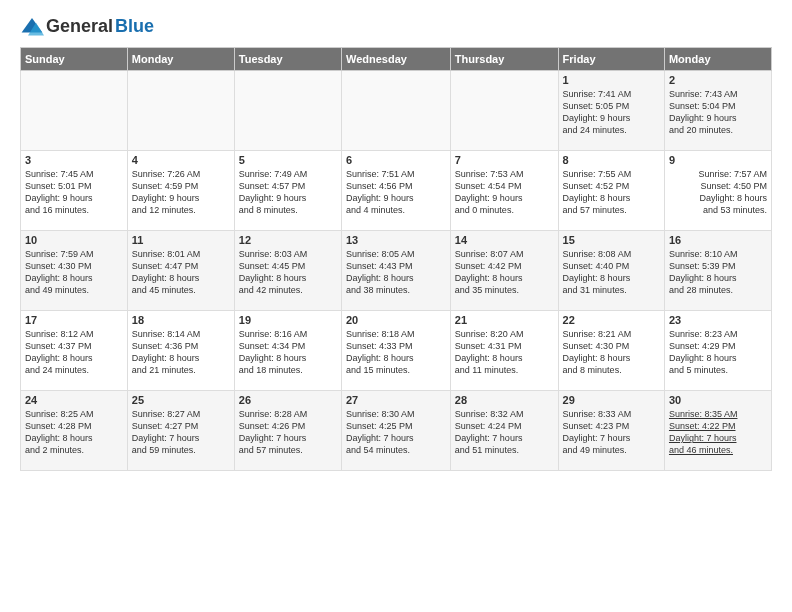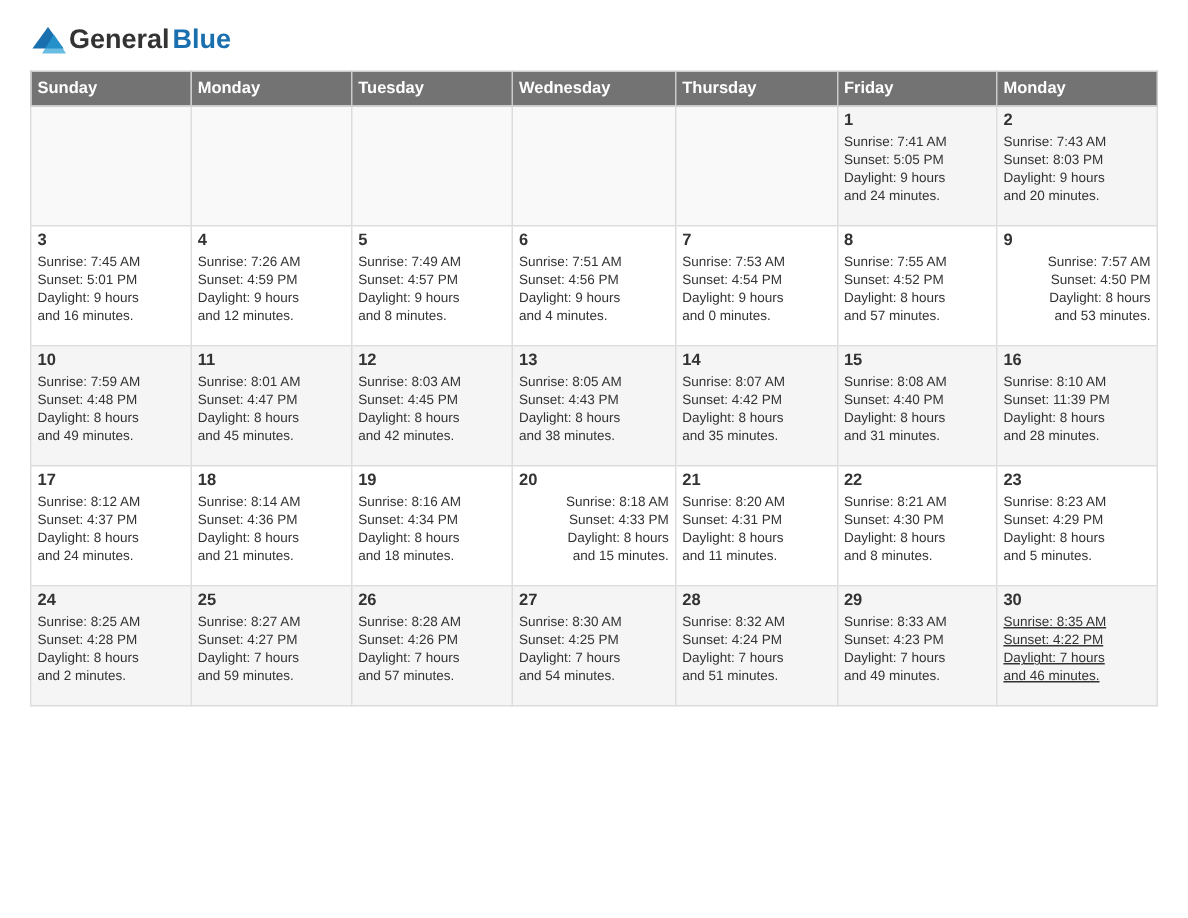--- a/index.html
+++ b/index.html
@@ -141,21 +141,21 @@
           <td>
             <span class="day-number">1</span>
             <div class="day-info" style="white-space: pre-line;">Sunrise: 7:41 AM
 Sunset: 5:05 PM
 Daylight: 9 hours
 and 24 minutes.</div>
           </td>
           <td>
             <span class="day-number">2</span>
             <div class="day-info" style="white-space: pre-line;">Sunrise: 7:43 AM
-Sunset: 8:03 PM
+Sunset: 5:04 PM
 Daylight: 9 hours
 and 20 minutes.</div>
           </td>
         </tr>
         <tr>
           <td>
             <span class="day-number">3</span>
             <div class="day-info" style="white-space: pre-line;">Sunrise: 7:45 AM
 Sunset: 5:01 PM
 Daylight: 9 hours
@@ -201,21 +201,21 @@
             <div class="day-info" style="white-space: pre-line; text-align: right;">Sunrise: 7:57 AM
 Sunset: 4:50 PM
 Daylight: 8 hours
 and 53 minutes.</div>
           </td>
         </tr>
         <tr>
           <td>
             <span class="day-number">10</span>
             <div class="day-info" style="white-space: pre-line;">Sunrise: 7:59 AM
-Sunset: 4:48 PM
+Sunset: 4:30 PM
 Daylight: 8 hours
 and 49 minutes.</div>
           </td>
           <td>
             <span class="day-number">11</span>
             <div class="day-info" style="white-space: pre-line;">Sunrise: 8:01 AM
 Sunset: 4:47 PM
 Daylight: 8 hours
 and 45 minutes.</div>
           </td>
@@ -243,21 +243,21 @@
           <td>
             <span class="day-number">15</span>
             <div class="day-info" style="white-space: pre-line;">Sunrise: 8:08 AM
 Sunset: 4:40 PM
 Daylight: 8 hours
 and 31 minutes.</div>
           </td>
           <td>
             <span class="day-number">16</span>
             <div class="day-info" style="white-space: pre-line;">Sunrise: 8:10 AM
-Sunset: 11:39 PM
+Sunset: 5:39 PM
 Daylight: 8 hours
 and 28 minutes.</div>
           </td>
         </tr>
         <tr>
           <td>
             <span class="day-number">17</span>
             <div class="day-info" style="white-space: pre-line;">Sunrise: 8:12 AM
 Sunset: 4:37 PM
 Daylight: 8 hours
@@ -272,21 +272,21 @@
           </td>
           <td>
             <span class="day-number">19</span>
             <div class="day-info" style="white-space: pre-line;">Sunrise: 8:16 AM
 Sunset: 4:34 PM
 Daylight: 8 hours
 and 18 minutes.</div>
           </td>
           <td>
             <span class="day-number">20</span>
-            <div class="day-info" style="white-space: pre-line; text-align: right;">Sunrise: 8:18 AM
+            <div class="day-info" style="white-space: pre-line;">Sunrise: 8:18 AM
 Sunset: 4:33 PM
 Daylight: 8 hours
 and 15 minutes.</div>
           </td>
           <td>
             <span class="day-number">21</span>
             <div class="day-info" style="white-space: pre-line;">Sunrise: 8:20 AM
 Sunset: 4:31 PM
 Daylight: 8 hours
 and 11 minutes.</div>

